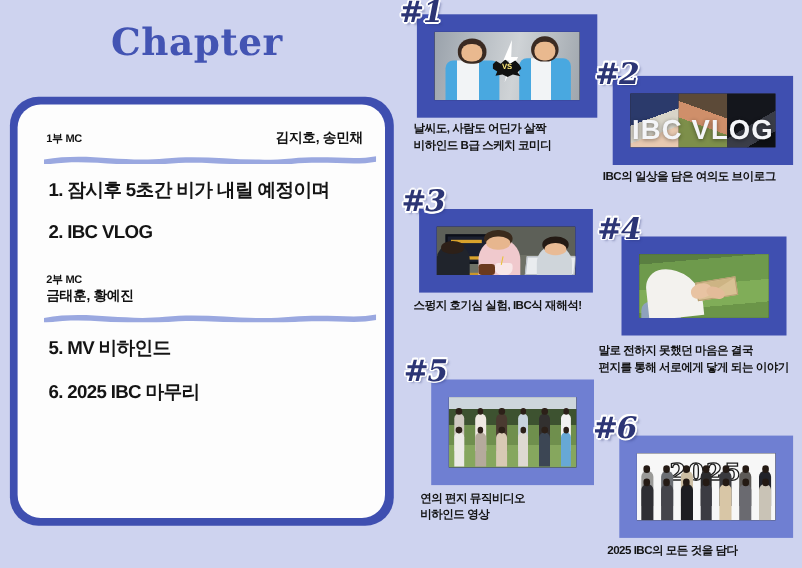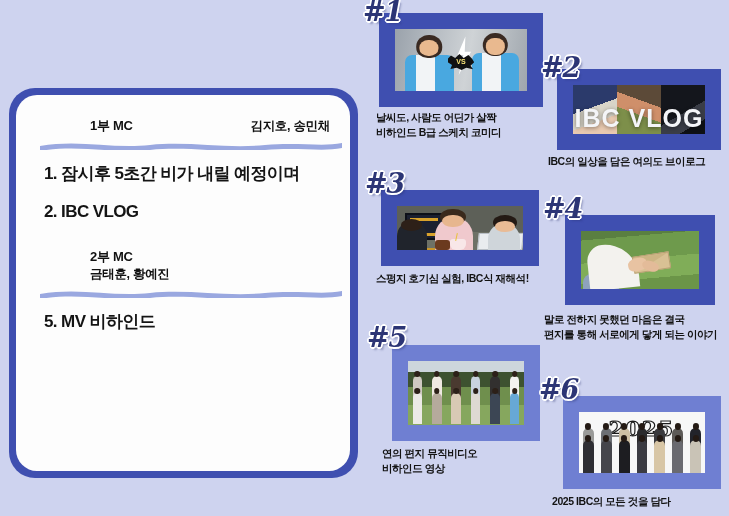--- a/index.html
+++ b/index.html
@@ -34,21 +34,21 @@
     border-radius:21px;
     box-sizing:border-box;
     padding:22px 20px 10px 26px;
     position:relative;
   }
   .mc-row{
     display:flex;align-items:baseline;justify-content:space-between;
     font-size:12.5px;font-weight:bold;color:#111;
     letter-spacing:-0.3px;
   }
-  .mc-label{font-size:13px;margin-left:48px;}
+  .mc-label{font-size:10px;}
   .mc-names{font-size:12.5px;}
   .wave{
     display:block;width:302px;height:11px;margin:4px 0 12px -2px;
   }
   .agenda-item{
     font-size:17px;font-weight:bold;color:#141414;
     letter-spacing:-0.6px;
     margin:0 0 17px 2px;
     white-space:nowrap;
   }
@@ -182,20 +182,21 @@
   .p6-front{top:46%;height:54%;}
   .p6-p{width:9.2%;height:100%;position:relative;border-radius:7px 7px 0 0;}
   .p6-p:before{content:"";position:absolute;left:50%;transform:translateX(-50%);
     top:-14%;width:56%;padding-top:56%;background:#241a14;border-radius:50%;}
 </style>
 </head>
 <body>
 
 <div class="stage">
 
+  <div class="page-title">Chapter</div>
 
   <div class="agenda-card">
     <div class="agenda-inner">
 
       <div class="mc-row">
         <span class="mc-label">1부 MC</span>
         <span class="mc-names">김지호, 송민채</span>
       </div>
       <svg class="wave" viewBox="0 0 302 11" preserveAspectRatio="none">
         <path d="M0,7 C40,0 70,10 110,6 C150,2 185,10 225,6 C258,3 282,8 302,4 L302,9 C282,13 258,8 225,11 C185,15 150,7 110,11 C70,15 40,5 0,12 Z" fill="#9aa8e0"></path>
@@ -206,20 +207,21 @@
 
       <div class="mc-row sec2">
         <span class="mc-label">2부 MC</span>
         <span class="mc-names">금태훈, 황예진</span>
       </div>
       <svg class="wave" viewBox="0 0 302 11" preserveAspectRatio="none">
         <path d="M0,7 C40,0 70,10 110,6 C150,2 185,10 225,6 C258,3 282,8 302,4 L302,9 C282,13 258,8 225,11 C185,15 150,7 110,11 C70,15 40,5 0,12 Z" fill="#9aa8e0"></path>
       </svg>
 
       <div class="agenda-item">5. MV 비하인드</div>
+      <div class="agenda-item">6. 2025 IBC 마무리</div>
     </div>
   </div>
 
   <div class="photo-card">
     <div class="tag" style="left:363px;top:-4px;">#1</div>
     <div class="frame" style="left:379px;top:13px;width:164px;height:94px;">
       <div class="shot">
         <div class="p1-bg"></div>
         <div class="p1-person p1-a">
             <div class="p1-body"></div>

